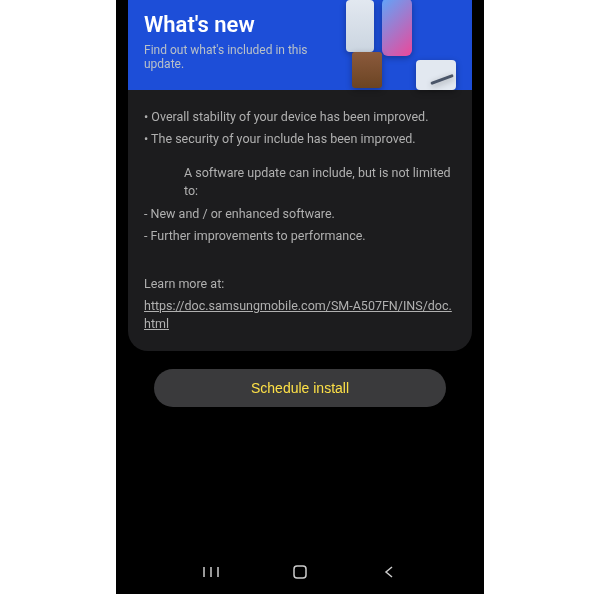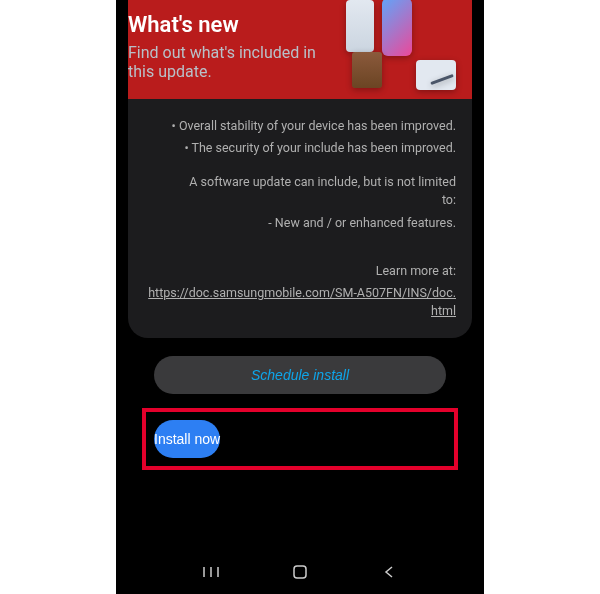--- a/index.html
+++ b/index.html
@@ -21,34 +21,34 @@
       position: relative;
     }
     .content-card {
       background: #1c1c1e;
       margin: 0 12px;
       border-radius: 0 0 20px 20px;
       overflow: hidden;
       padding-bottom: 18px;
     }
     .header {
-      background: #b91c1c;
-      padding: 12px 16px 18px 0;
+      background: #1d4ed8;
+      padding: 12px 16px 18px 16px;
       position: relative;
       min-height: 90px;
     }
     .header-title {
       color: #fff;
       font-size: 22px;
       font-weight: 600;
       margin-bottom: 6px;
     }
     .header-subtitle {
       color: #b8c0c8;
-      font-size: 16px;
+      font-size: 12px;
       max-width: 200px;
     }
     .header-images {
       position: absolute;
       right: 8px;
       top: 0;
       width: 130px;
       height: 100px;
     }
     .mock-img {
@@ -60,21 +60,20 @@
     .mock-img.phone1 { width: 28px; height: 52px; left: 12px; top: 0; background: linear-gradient(#e2e8f0, #cbd5e0); }
     .mock-img.phone2 { width: 30px; height: 58px; left: 48px; top: -2px; background: linear-gradient(135deg, #60a5fa, #ec4899); border-radius: 6px; }
     .mock-img.tablet { width: 40px; height: 30px; left: 82px; top: 60px; background: #e2e8f0; }
     .mock-img.face { width: 30px; height: 36px; left: 18px; top: 52px; background: linear-gradient(#8b5a3c, #6b4423); border-radius: 3px; }
     .mock-img.pen { width: 24px; height: 3px; left: 96px; top: 78px; background: #4a5568; transform: rotate(-20deg); }
     .body-text {
       padding: 18px 16px 0 16px;
       color: #b0b0b0;
       font-size: 12.5px;
       line-height: 1.45;
-      text-align: right;
     }
     .body-text p { margin-bottom: 4px; }
     .body-text .section-gap { margin-top: 16px; margin-left: 40px; }
     .learn-more { color: #b0b0b0; font-size: 12.5px; margin-top: 30px; }
     .learn-link {
       color: #b0b0b0;
       text-decoration: underline;
       font-size: 12.5px;
       word-break: break-all;
     }
@@ -90,22 +89,21 @@
       border: none;
       font-size: 14px;
       font-weight: 500;
       cursor: pointer;
       display: flex;
       align-items: center;
       justify-content: center;
     }
     .btn-schedule {
       background: #3a3a3c;
-      color: #0ea5e9;
-      font-style: italic;
+      color: #fde047;
     }
     .btn-install {
       background: #2d7ff3;
       color: #fff;
     }
     .highlight-box {
       border: 4px solid #e4002b;
       padding: 8px;
       margin: 0 -12px;
     }
@@ -145,32 +143,30 @@
         <div class="mock-img tablet"></div>
         <div class="mock-img pen"></div>
       </div>
     </div>
 
     <div class="body-text">
       <p>• Overall stability of your device has been improved.</p>
       <p>• The security of your include has been improved.</p>
 
       <p class="section-gap">A software update can include, but is not limited to:</p>
-      <p> - New and / or enhanced features.</p>
+      <p> - New and / or enhanced software.</p>
+      <p> - Further improvements to performance.</p>
 
       <p class="learn-more">Learn more at:</p>
       <a href="#" class="learn-link">https://doc.samsungmobile.com/SM-A507FN/INS/doc.html</a>
     </div>
   </div>
 
   <div class="buttons">
     <button class="btn btn-schedule">Schedule install</button>
-    <div class="highlight-box">
-      <button class="btn btn-install">Install now</button>
-    </div>
   </div>
 
   <div class="navbar">
     <div class="nav-icon">
       <svg width="18" height="14" viewBox="0 0 18 14">
         <line x1="2" y1="2" x2="2" y2="12" stroke="#ccc" stroke-width="1.5"></line>
         <line x1="9" y1="2" x2="9" y2="12" stroke="#ccc" stroke-width="1.5"></line>
         <line x1="16" y1="2" x2="16" y2="12" stroke="#ccc" stroke-width="1.5"></line>
       </svg>
     </div>

